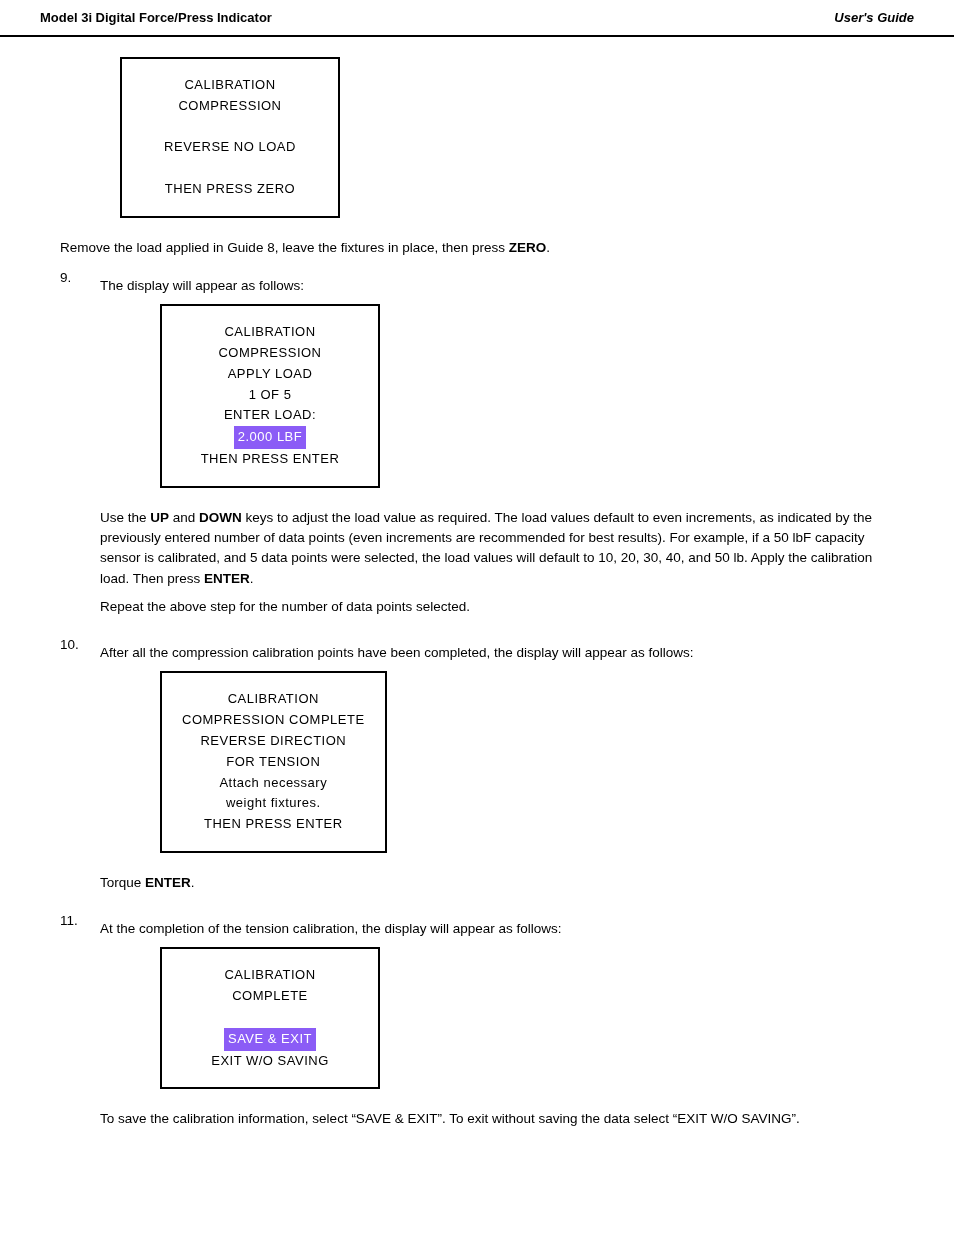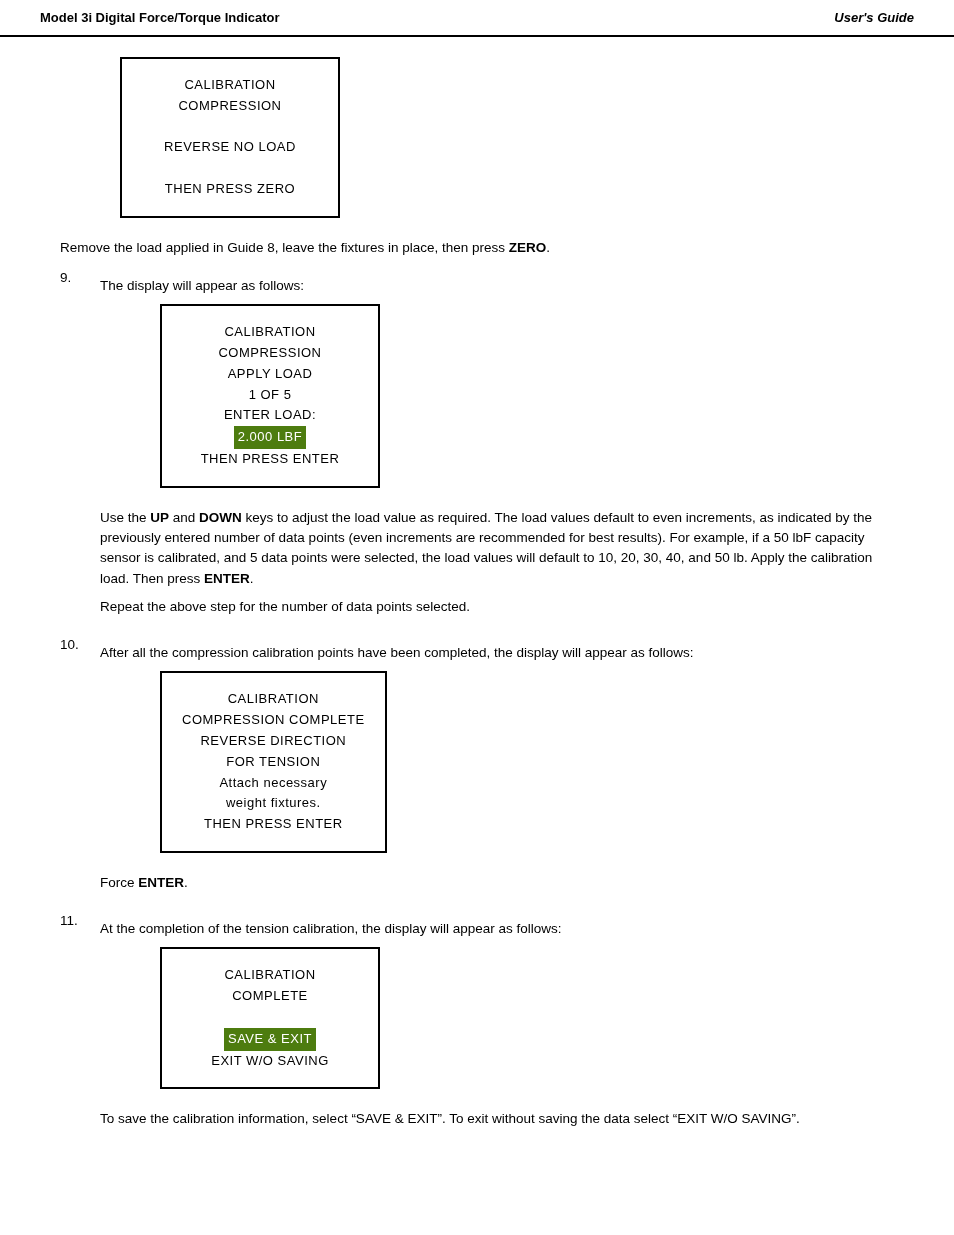--- a/index.html
+++ b/index.html
@@ -51,21 +51,21 @@
       margin: 0 0 12px 60px;
       display: inline-block;
       min-width: 220px;
       text-align: center;
       font-size: 13px;
       line-height: 1.6;
       letter-spacing: 0.5px;
     }
 
     .display-box .highlight {
-      background: #4d7c0f;
+      background: #8b5cf6;
       color: #fff;
       padding: 1px 4px;
       display: inline-block;
     }
 
     
     .para {
       margin: 8px 0;
       line-height: 1.5;
       font-size: 13.5px;
@@ -86,21 +86,21 @@
     }
 
     .bold { font-weight: bold; }
   </style>
 </head>
 <body>
 
 <div class="page">
 
   <div class="header">
-    <span class="header-left">Model 3i Digital Force/Torque Indicator</span>
+    <span class="header-left">Model 3i Digital Force/Press Indicator</span>
     <span class="header-right">User's Guide</span>
   </div>
 
   <div class="content">
 
     
     <div class="display-box">
       <div>CALIBRATION</div>
       <div>COMPRESSION</div>
       <div>&nbsp;</div>
@@ -149,21 +149,21 @@
           <div>CALIBRATION</div>
           <div>COMPRESSION COMPLETE</div>
           <div>REVERSE DIRECTION</div>
           <div>FOR TENSION</div>
           <div>Attach necessary</div>
           <div>weight fixtures.</div>
           <div>THEN PRESS ENTER</div>
         </div>
 
         <p class="para">
-          <span>Force </span><span class="bold">ENTER</span><span>.</span>
+          <span>Torque </span><span class="bold">ENTER</span><span>.</span>
         </p>
       </div>
     </div>
 
     
     <div class="list-item">
       <div class="list-num">11.</div>
       <div class="list-content">
         <p class="para">At the completion of the tension calibration, the display will appear as follows:</p>
         

